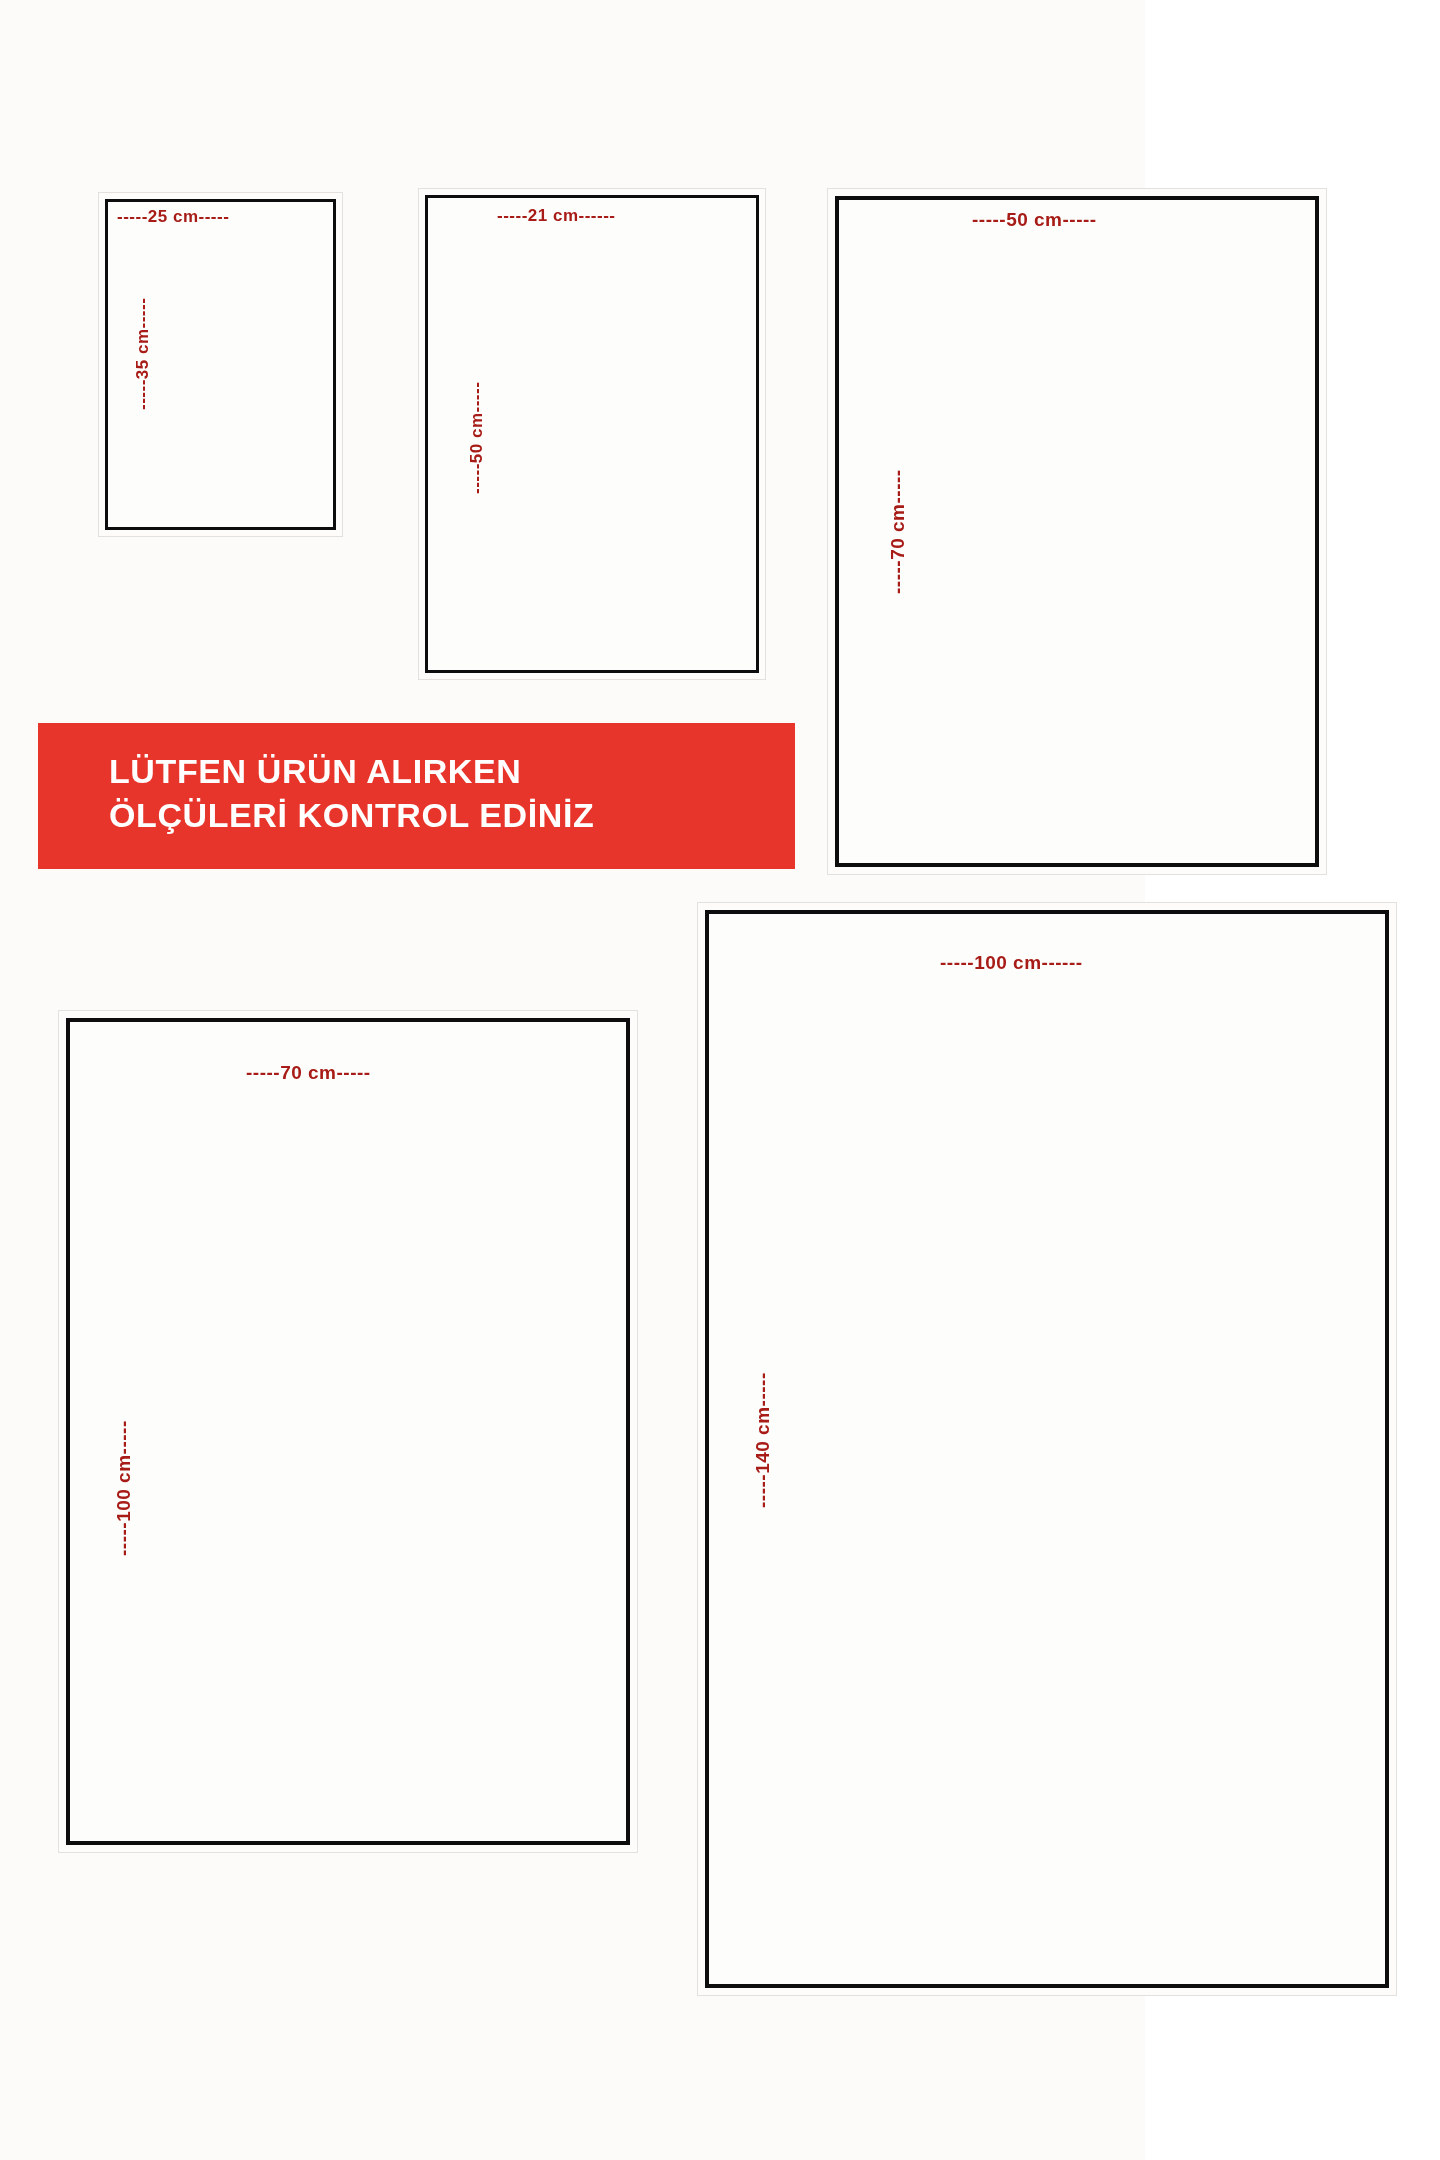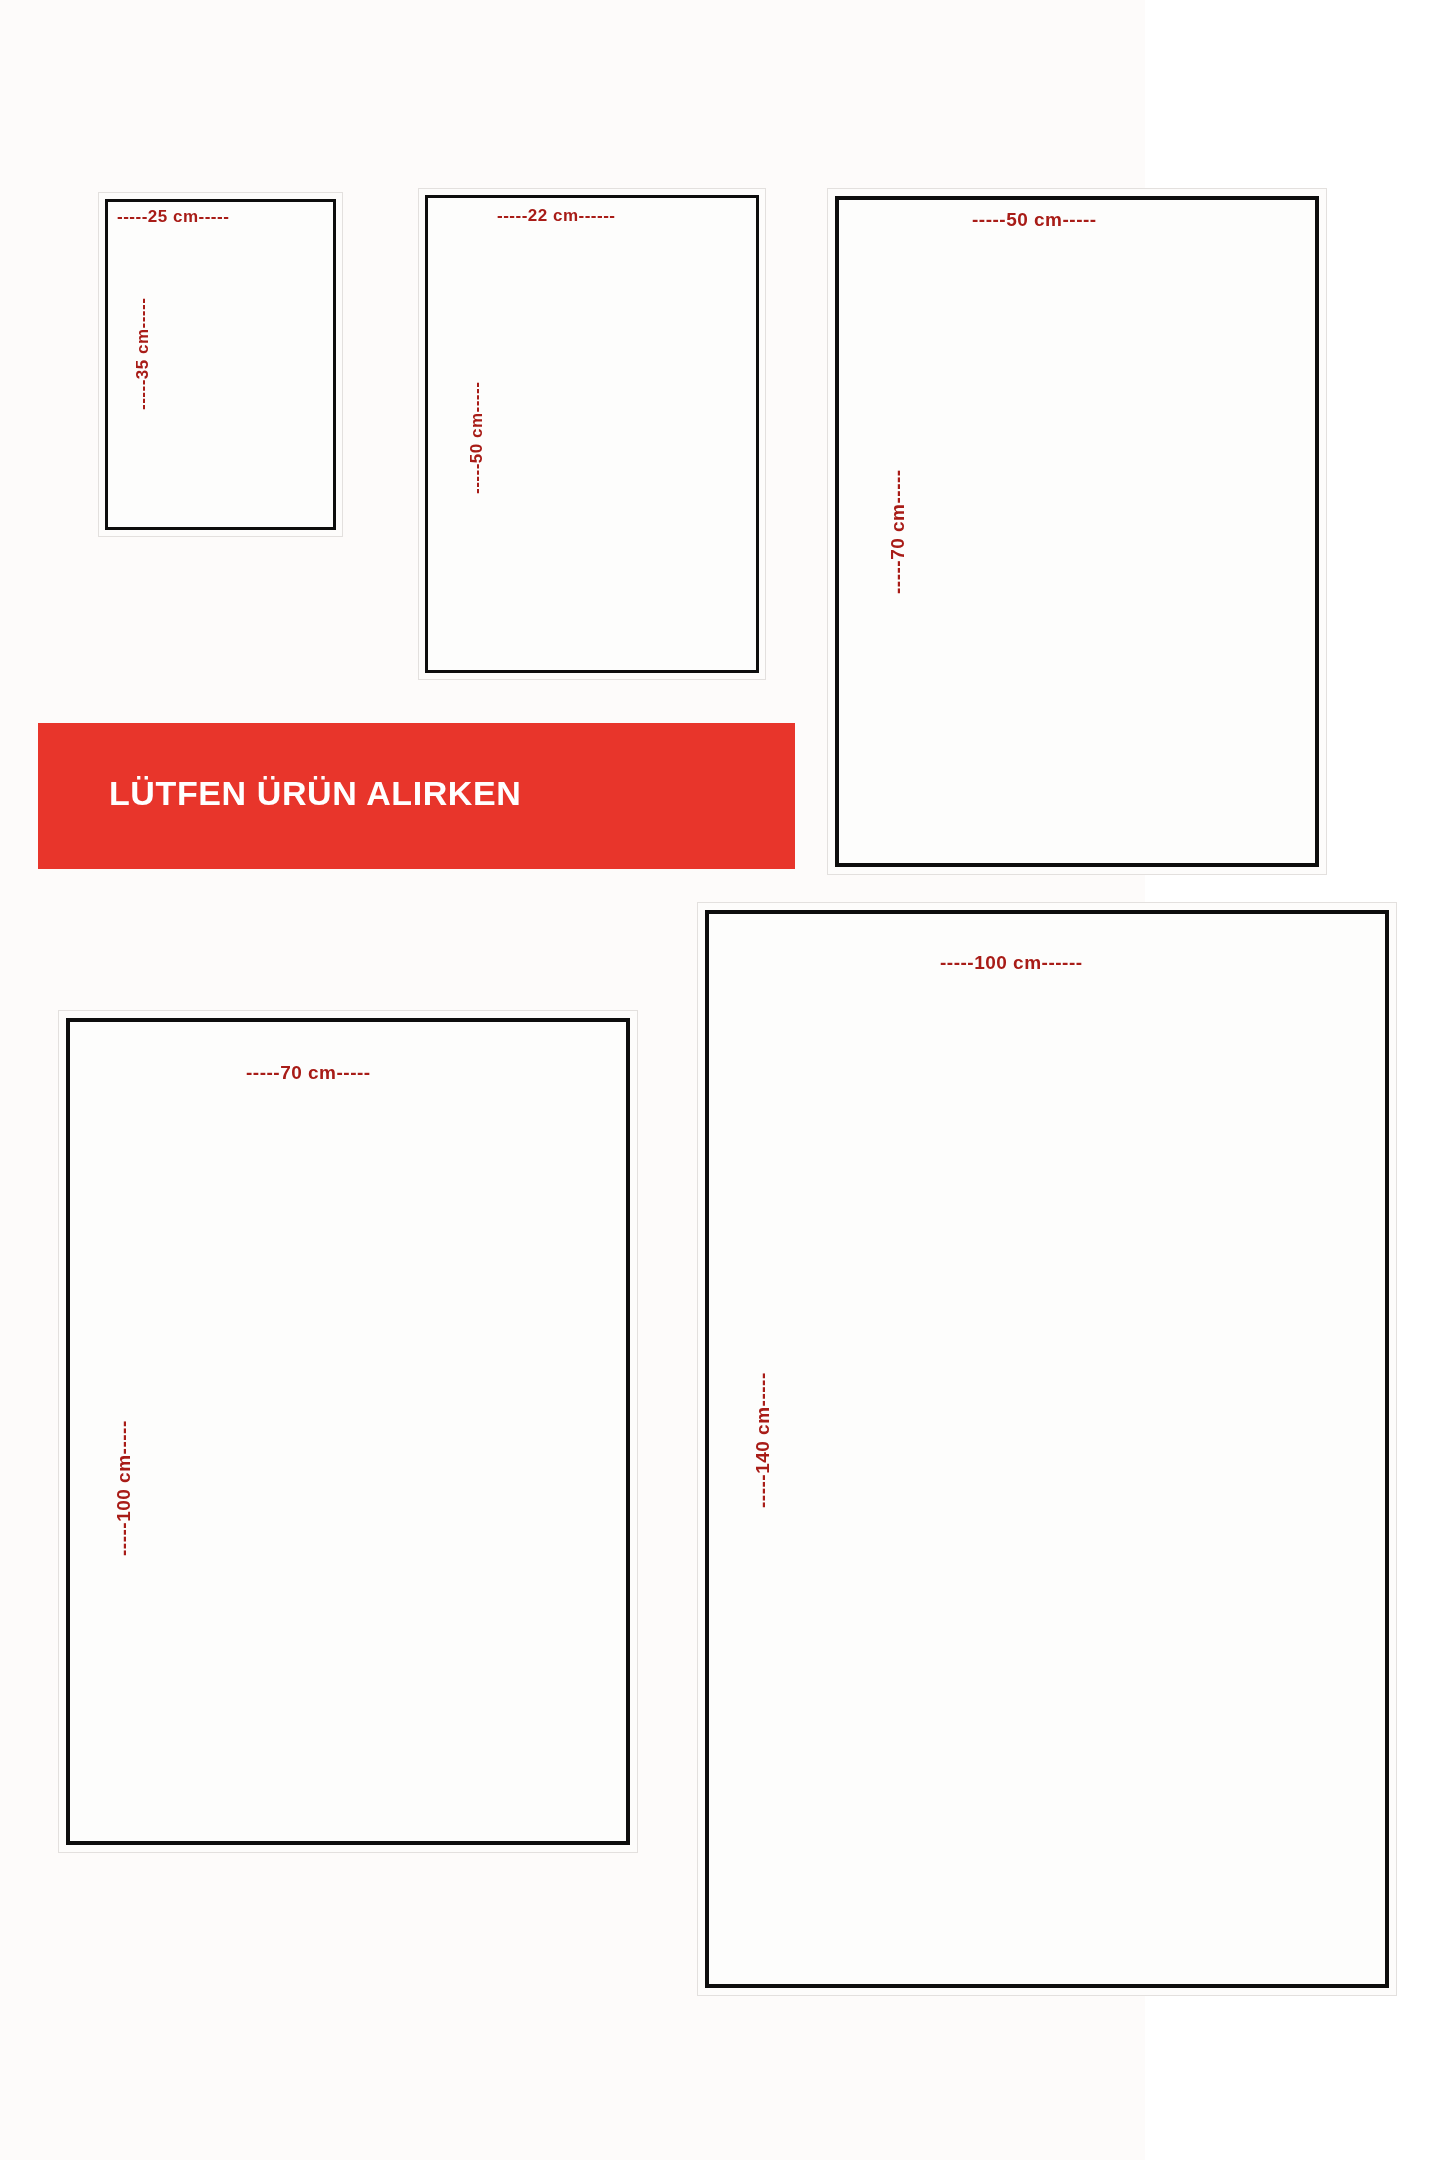--- a/index.html
+++ b/index.html
@@ -85,31 +85,32 @@
 
   <div class="frame small" style="left:98px; top:192px; width:245px; height:345px;">
     <div class="inner"></div>
   </div>
   <div class="dim h small" style="left:117px; top:207px;">-----25 cm-----</div>
   <div class="dim v small" style="left:133px; top:410px;">-----35 cm-----</div>
 
   <div class="frame small" style="left:418px; top:188px; width:348px; height:492px;">
     <div class="inner"></div>
   </div>
-  <div class="dim h small" style="left:497px; top:206px;">-----22 cm------</div>
+  <div class="dim h small" style="left:497px; top:206px;">-----21 cm------</div>
   <div class="dim v small" style="left:467px; top:494px;">-----50 cm-----</div>
 
   <div class="frame" style="left:827px; top:188px; width:500px; height:687px;">
     <div class="inner"></div>
   </div>
   <div class="dim h" style="left:972px; top:209px;">-----50 cm-----</div>
   <div class="dim v" style="left:887px; top:594px;">-----70 cm-----</div>
 
   <div class="banner" style="left:38px; top:723px; width:757px; height:146px;">
     <div class="line">LÜTFEN ÜRÜN ALIRKEN</div>
+    <div class="line">ÖLÇÜLERİ KONTROL EDİNİZ</div>
   </div>
 
   <div class="frame" style="left:58px; top:1010px; width:580px; height:843px;">
     <div class="inner"></div>
   </div>
   <div class="dim h" style="left:246px; top:1062px;">-----70 cm-----</div>
   <div class="dim v" style="left:113px; top:1556px;">-----100 cm-----</div>
 
   <div class="frame" style="left:697px; top:902px; width:700px; height:1094px;">
     <div class="inner"></div>

